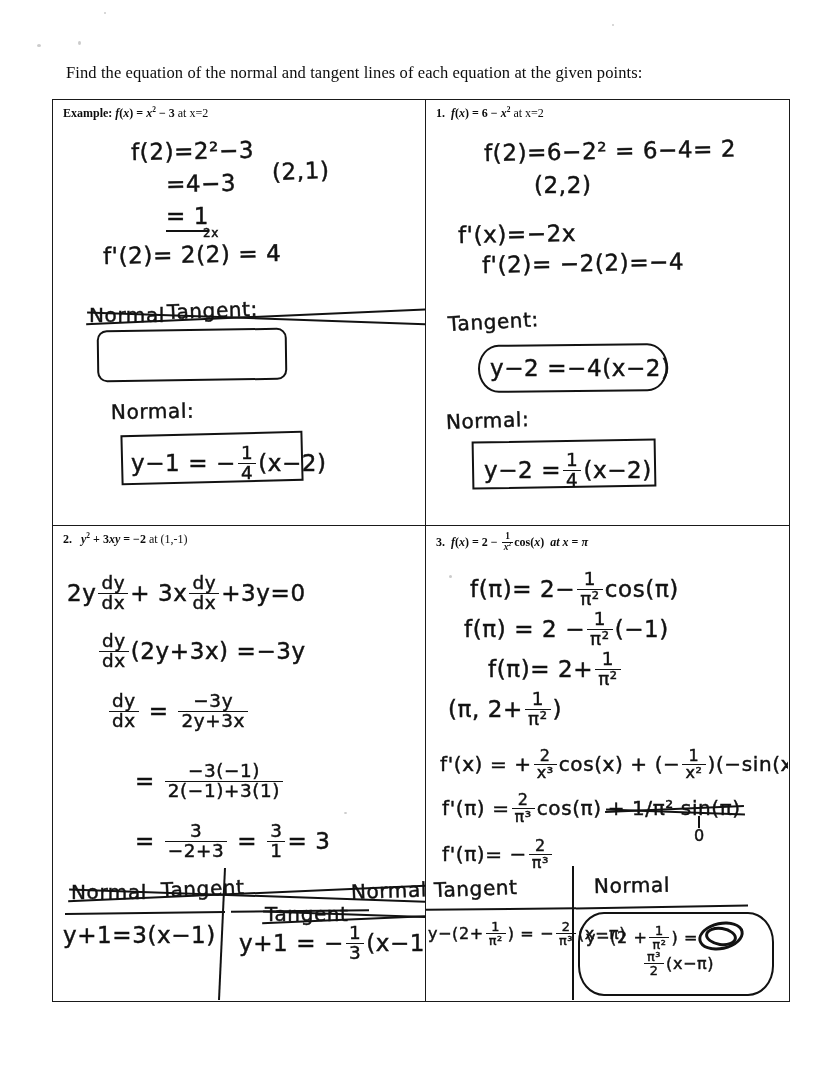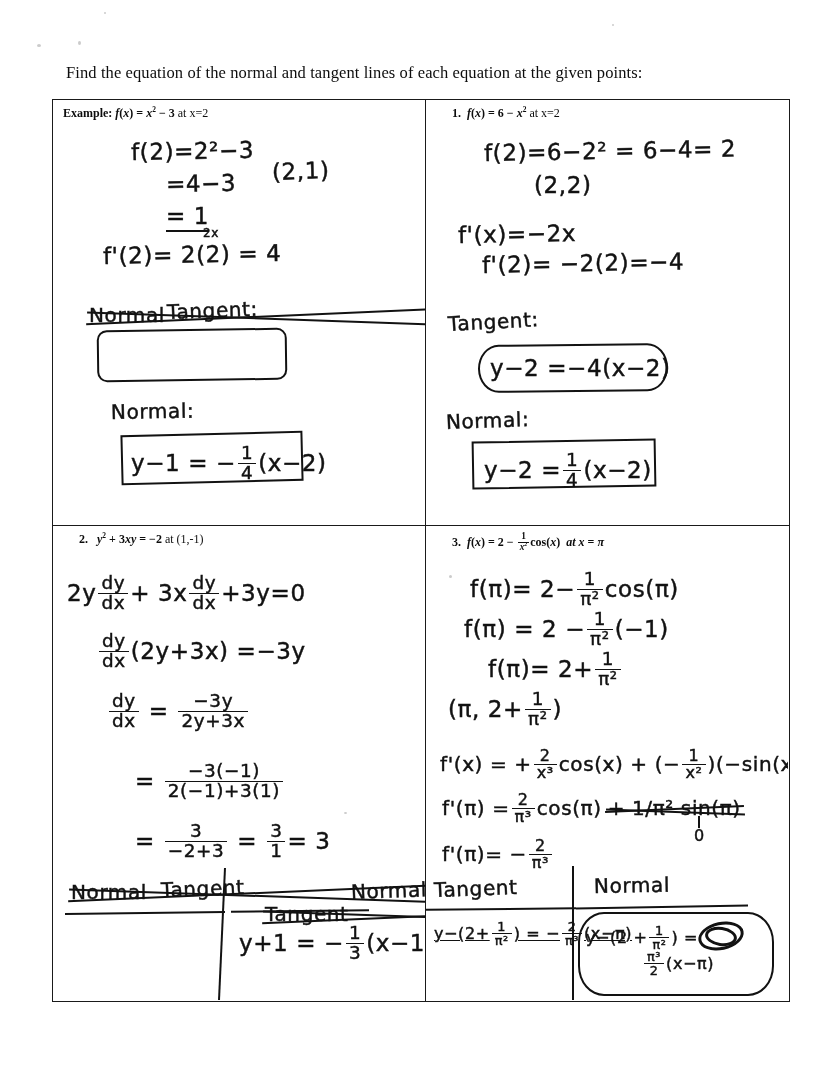--- a/index.html
+++ b/index.html
@@ -73,21 +73,21 @@
 
   
   .prob-head {
     position: absolute;
     left: 10px;
     top: 6px;
     font-size: 12px;
     white-space: nowrap;
     color: #0d0d0d;
   }
-  .prob-head.indent { left: 26px; }
+  .prob-head.indent { left: 10px; }
   .prob-head .num { font-weight: 700; }
 
   
   .mi { font-style: italic; }
   .mb { font-weight: 700; }
   sup.p, sub.p {
     font-size: 62%;
     line-height: 0;
   }
   .frac {
@@ -286,20 +286,21 @@
     <div class="hw hw-md ink" style="left:108px; top:352px; transform:rotate(-2deg);">Tangent</div>
 
     <div class="hw hw-md ink strike-out" style="left:212px; top:352px;">Tangent</div>
     <div class="hw hw-md ink" style="left:298px; top:354px; transform:rotate(-2deg);">Normal</div>
 
     <div class="rule-hw" style="left:12px; top:386px; width:160px; height:2px; transform:rotate(-0.8deg);"></div>
     <div class="rule-hw" style="left:178px; top:384px; width:138px; height:2px; transform:rotate(-0.6deg);"></div>
 
     <div class="rule-hw" style="left:168px; top:342px; width:2px; height:132px; transform:rotate(2.6deg);"></div>
 
+    <div class="hw hw-lg ink" style="left:10px; top:396px;">y+1=3(x−1)</div>
 
     <div class="hw hw-lg ink" style="left:186px; top:398px;">
       <span>y+1 = −</span><span class="hfrac"><span class="n">1</span><span class="d">3</span></span><span>(x−1)</span>
     </div>
   </div>
 
   <div class="cell" id="cell-3">
 
     <div class="prob-head indent">
       <span class="num">3.</span>&nbsp;
@@ -339,21 +340,21 @@
     </div>
 
     <div class="hw hw-md ink" style="left:8px; top:352px; transform:rotate(-2deg);">Tangent</div>
     <div class="hw hw-md ink" style="left:168px; top:348px; transform:rotate(-1deg);">Normal</div>
 
     <div class="rule-hw" style="left:0px; top:382px; width:150px; height:2px; transform:rotate(-0.6deg);"></div>
     <div class="rule-hw" style="left:150px; top:380px; width:172px; height:2px; transform:rotate(-1deg);"></div>
 
     <div class="rule-hw" style="left:146px; top:340px; width:2px; height:134px;"></div>
 
-    <div class="hw hw-sm ink" style="left:8px; top:394px;text-decoration:underline;">
+    <div class="hw hw-sm ink" style="left:2px; top:394px;">
       <span>y−(2+</span><span class="hfrac"><span class="n">1</span><span class="d">π²</span></span><span>) = −</span><span class="hfrac"><span class="n">2</span><span class="d">π³</span></span><span>(x−π)</span>
     </div>
 
     <div class="box-hw box-round" style="left:152px; top:386px; width:196px; height:84px;"></div>
 
     <div class="hw hw-sm ink" style="left:160px; top:398px;">
       <span>y−(2 +</span><span class="hfrac"><span class="n">1</span><span class="d">π²</span></span><span>) =</span>
     </div>
 
     <div style="position:absolute; left:272px; top:396px; width:40px; height:22px; border:3px solid #121212; border-radius:50%; transform:rotate(-12deg);"></div>

